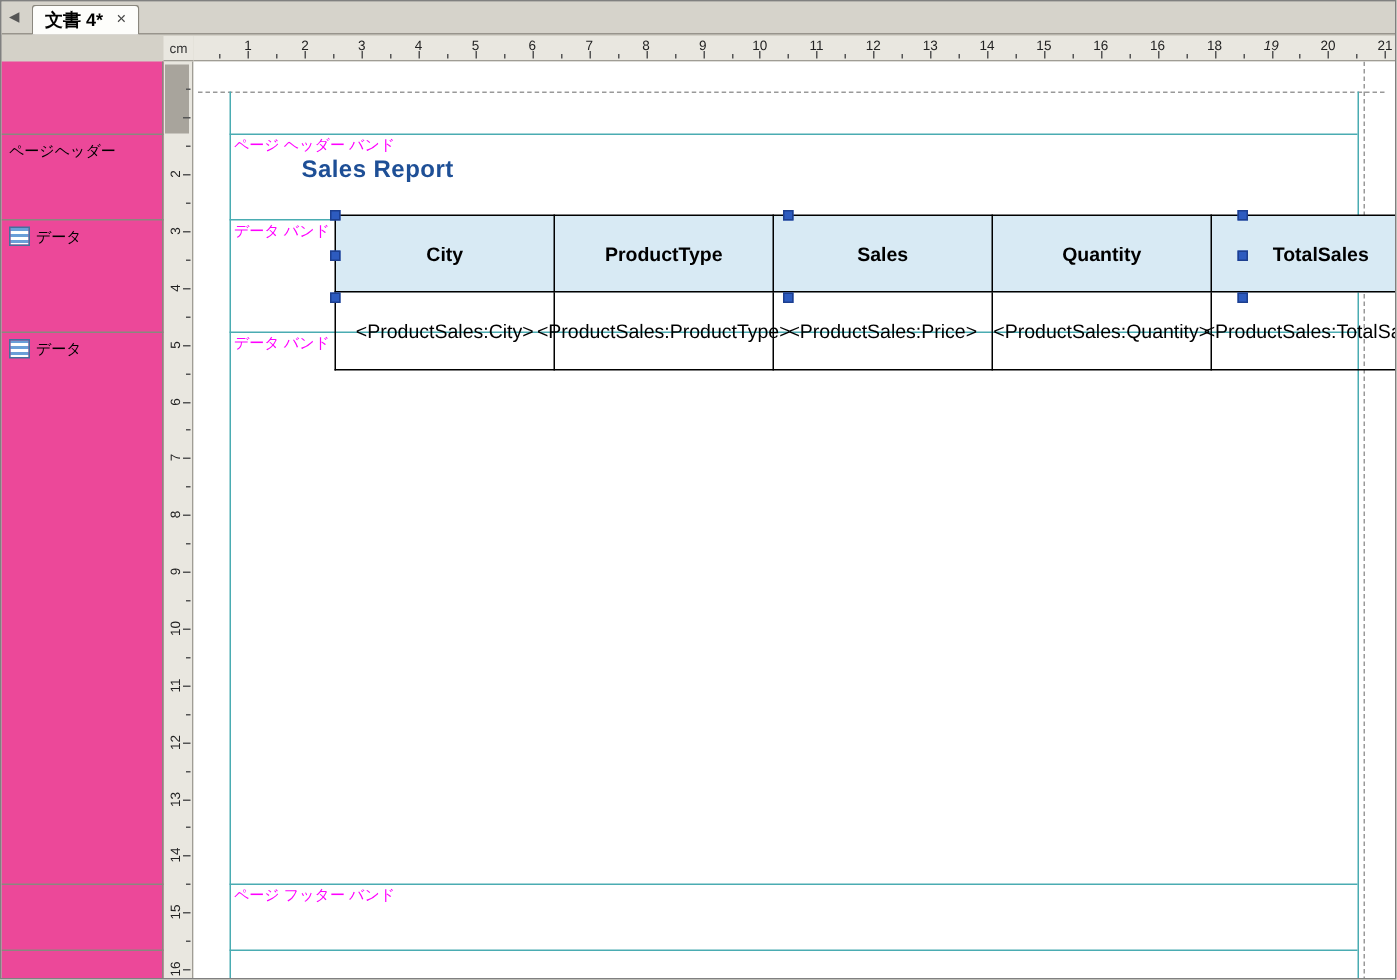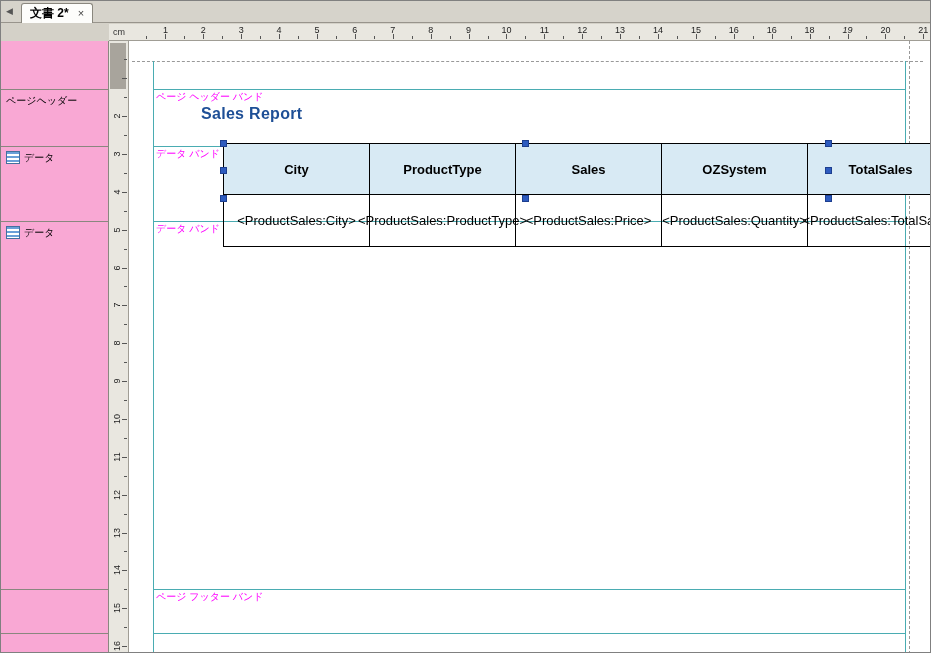--- a/index.html
+++ b/index.html
@@ -29,21 +29,21 @@
   .vruler{position:absolute;left:108px;top:40px;width:20px;height:613px;background:#e9e7e0;
           border-right:1px solid #a09d95;box-sizing:border-box;overflow:hidden;}
   .vblock{position:absolute;left:1px;top:2px;width:16px;height:46px;background:#a8a49c;}
   .vnum{position:absolute;left:0;width:16px;text-align:center;font-size:9px;color:#222;
         transform:translateY(-50%) rotate(-90deg);}
   .vtick{position:absolute;right:1px;height:1px;background:#555;}
   .vtick.major{width:5px;}
   .vtick.minor{width:3px;}
 
   
-  .sidebar{position:absolute;left:0;top:40px;width:108px;height:613px;background:#f9a8d4;
+  .sidebar{position:absolute;left:0;top:40px;width:108px;height:613px;background:#ec4899;
            border-right:1px solid #8a877f;box-sizing:border-box;}
   .sep{position:absolute;left:0;width:108px;height:1px;background:#8a877f;}
   .band-row{position:absolute;left:0;width:107px;display:flex;align-items:flex-start;
             padding:4px 0 0 5px;gap:4px;box-sizing:border-box;}
   .band-label{font-size:10px;color:#000;white-space:nowrap;}
   .band-icon{width:12px;height:11px;border:1px solid #44709e;flex:0 0 auto;
              background:repeating-linear-gradient(180deg,#6a9fd8 0 2px,#ffffff 2px 4px);}
 
   
   .canvas{position:absolute;left:128px;top:40px;width:803px;height:613px;background:#fff;overflow:hidden;}
@@ -68,21 +68,21 @@
                 font-size:13px;color:#000;white-space:nowrap;}
 </style>
 </head>
 <body>
 
 <div class="app">
 
   <div class="tabbar">
     <span class="nav">◀</span>
     <div class="tab">
-      <span class="tab-label">文書 2*</span>
+      <span class="tab-label">文書 4*</span>
       <span class="tab-close">×</span>
     </div>
   </div>
 
   <div class="corner">
     <span>cm</span>
   </div>
   <div class="hruler">
       <div class="htick minor" style="left: 17.448px;"></div>
       <div class="htick major" style="left: 36.396px;"></div>
@@ -238,21 +238,21 @@
     <div class="band-caption" style="left:27px;top:549px">ページ フッター バンド</div>
 
     <div class="report-title">Sales Report</div>
 
     <table class="design-table">
       <tbody>
         <tr>
           <td class="th"><span>City</span></td>
           <td class="th"><span>ProductType</span></td>
           <td class="th"><span>Sales</span></td>
-          <td class="th"><span>OZSystem</span></td>
+          <td class="th"><span>Quantity</span></td>
           <td class="th"><span>TotalSales</span></td>
         </tr>
         <tr>
           <td class="tdf">
               <div class="fw">
                 <span>&lt;ProductSales:City&gt;</span>
               </div>
             </td>
           <td class="tdf">
               <div class="fw">

